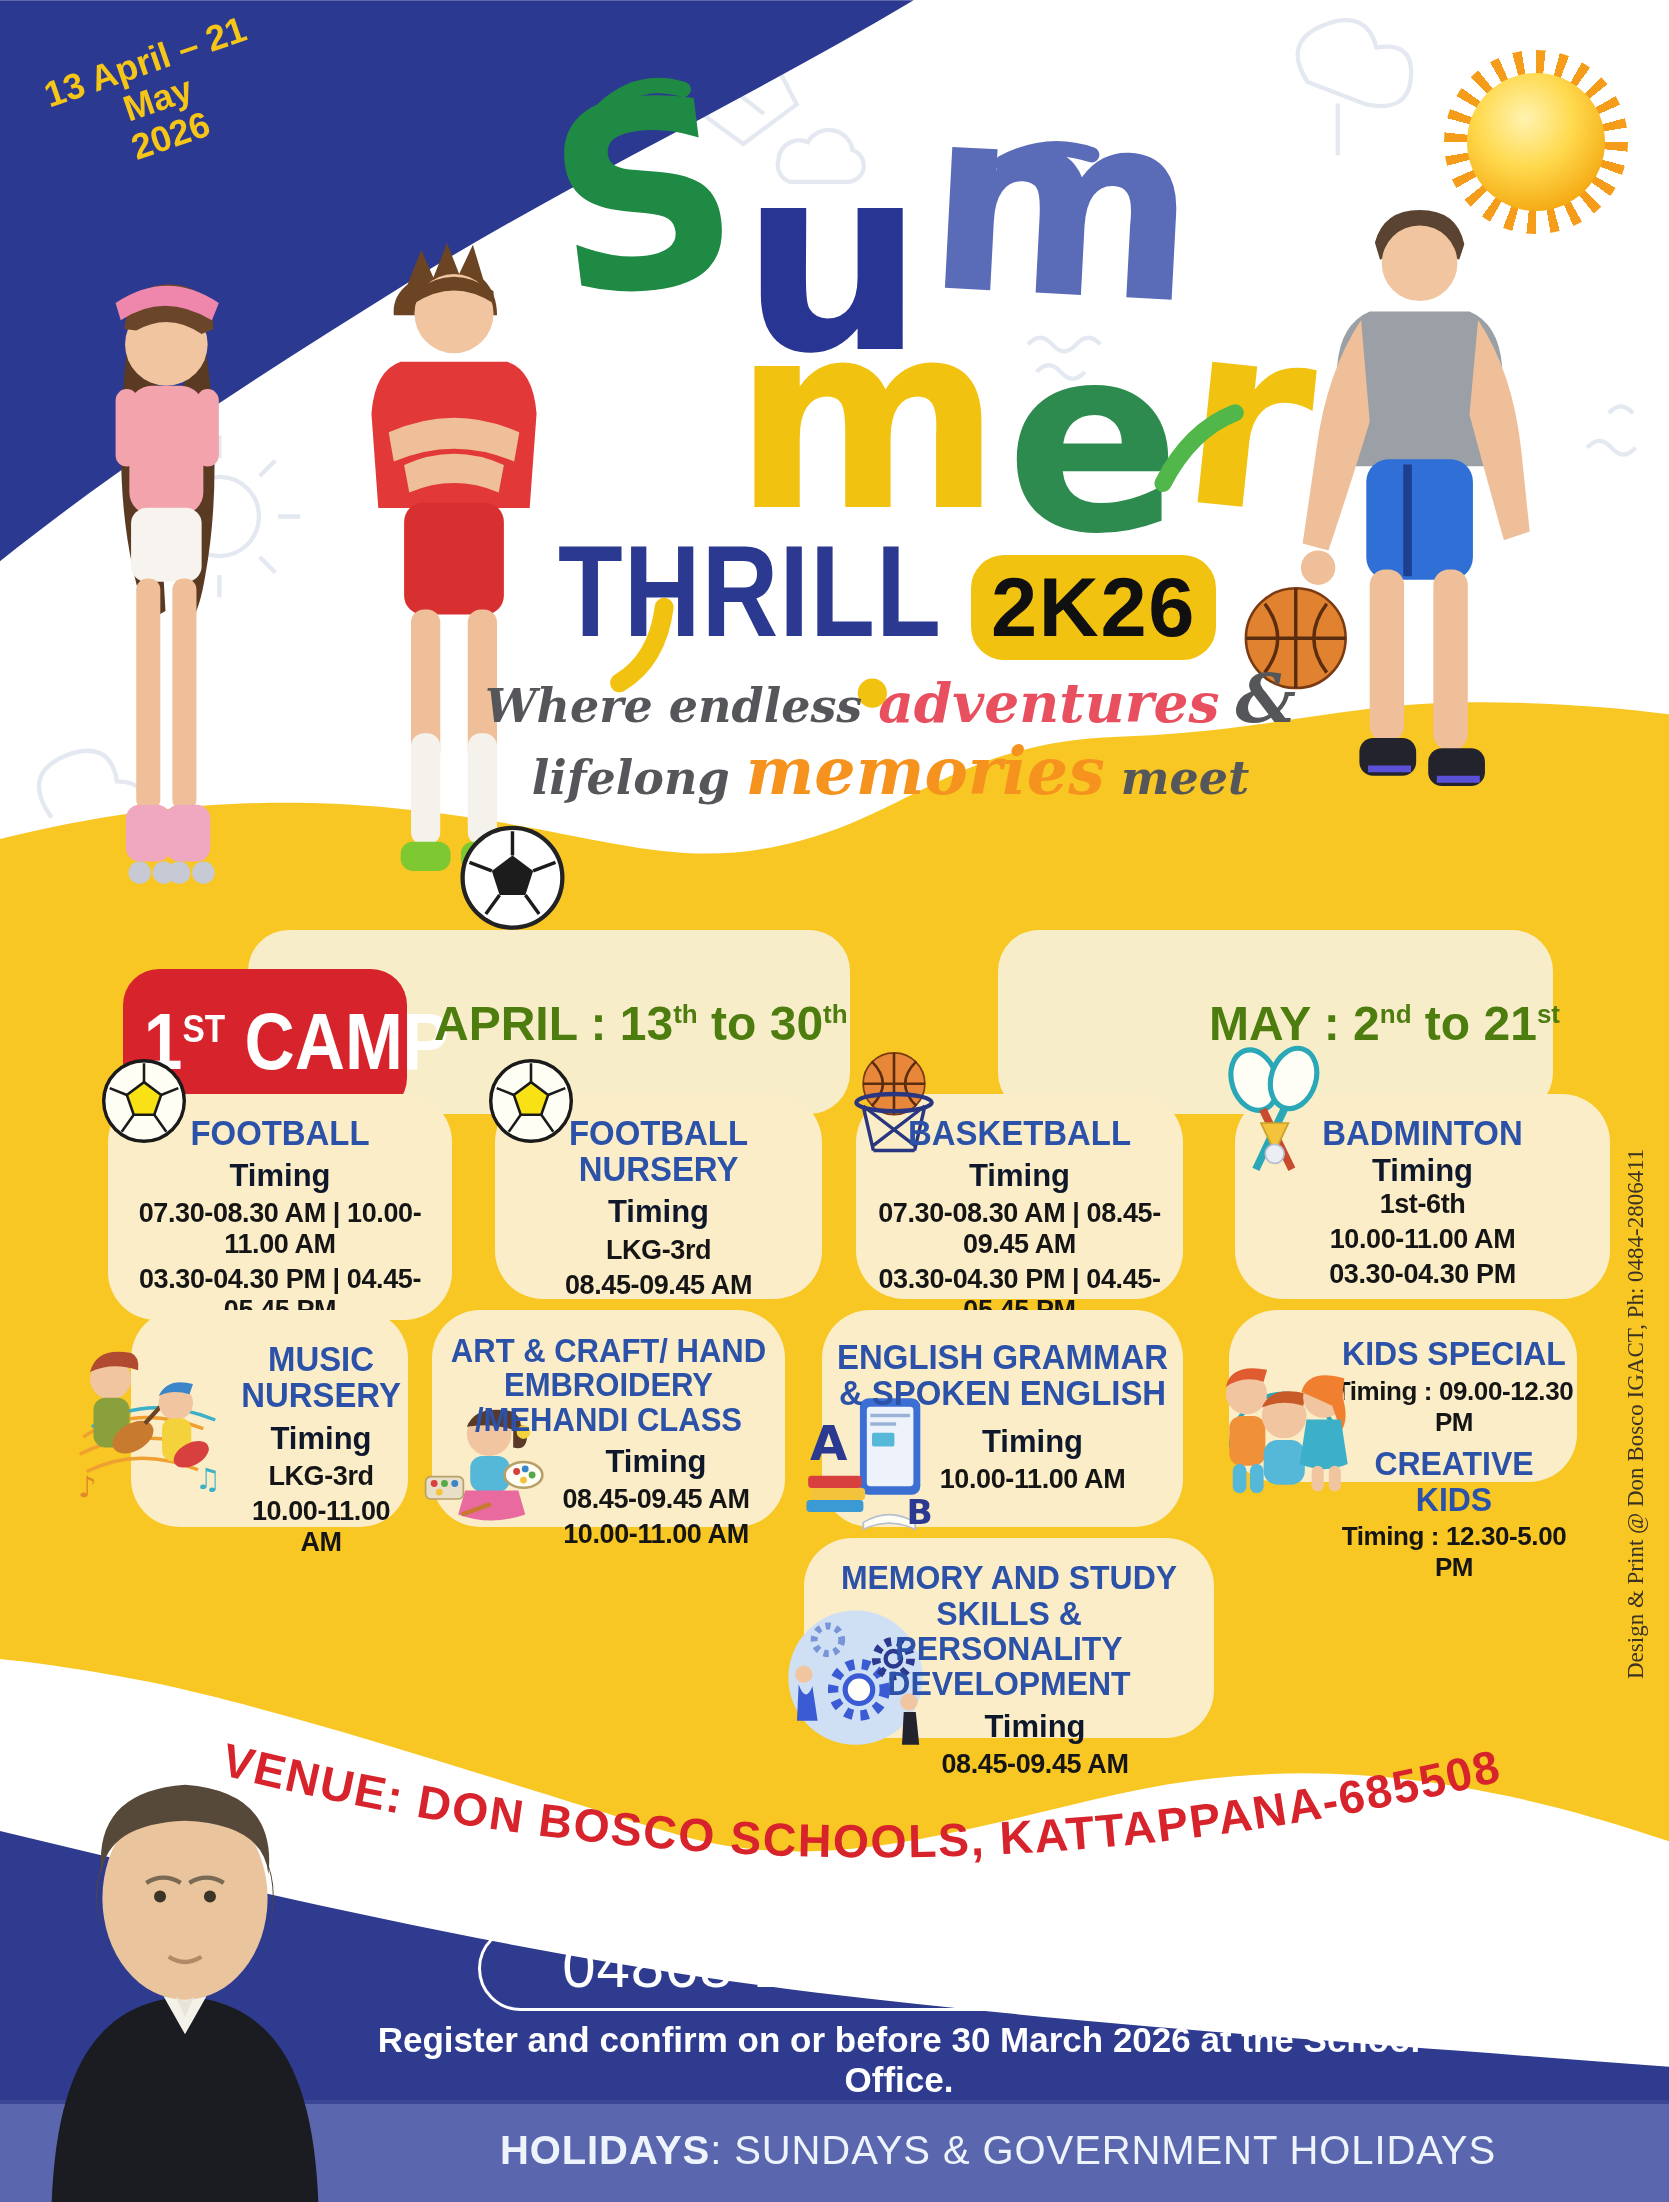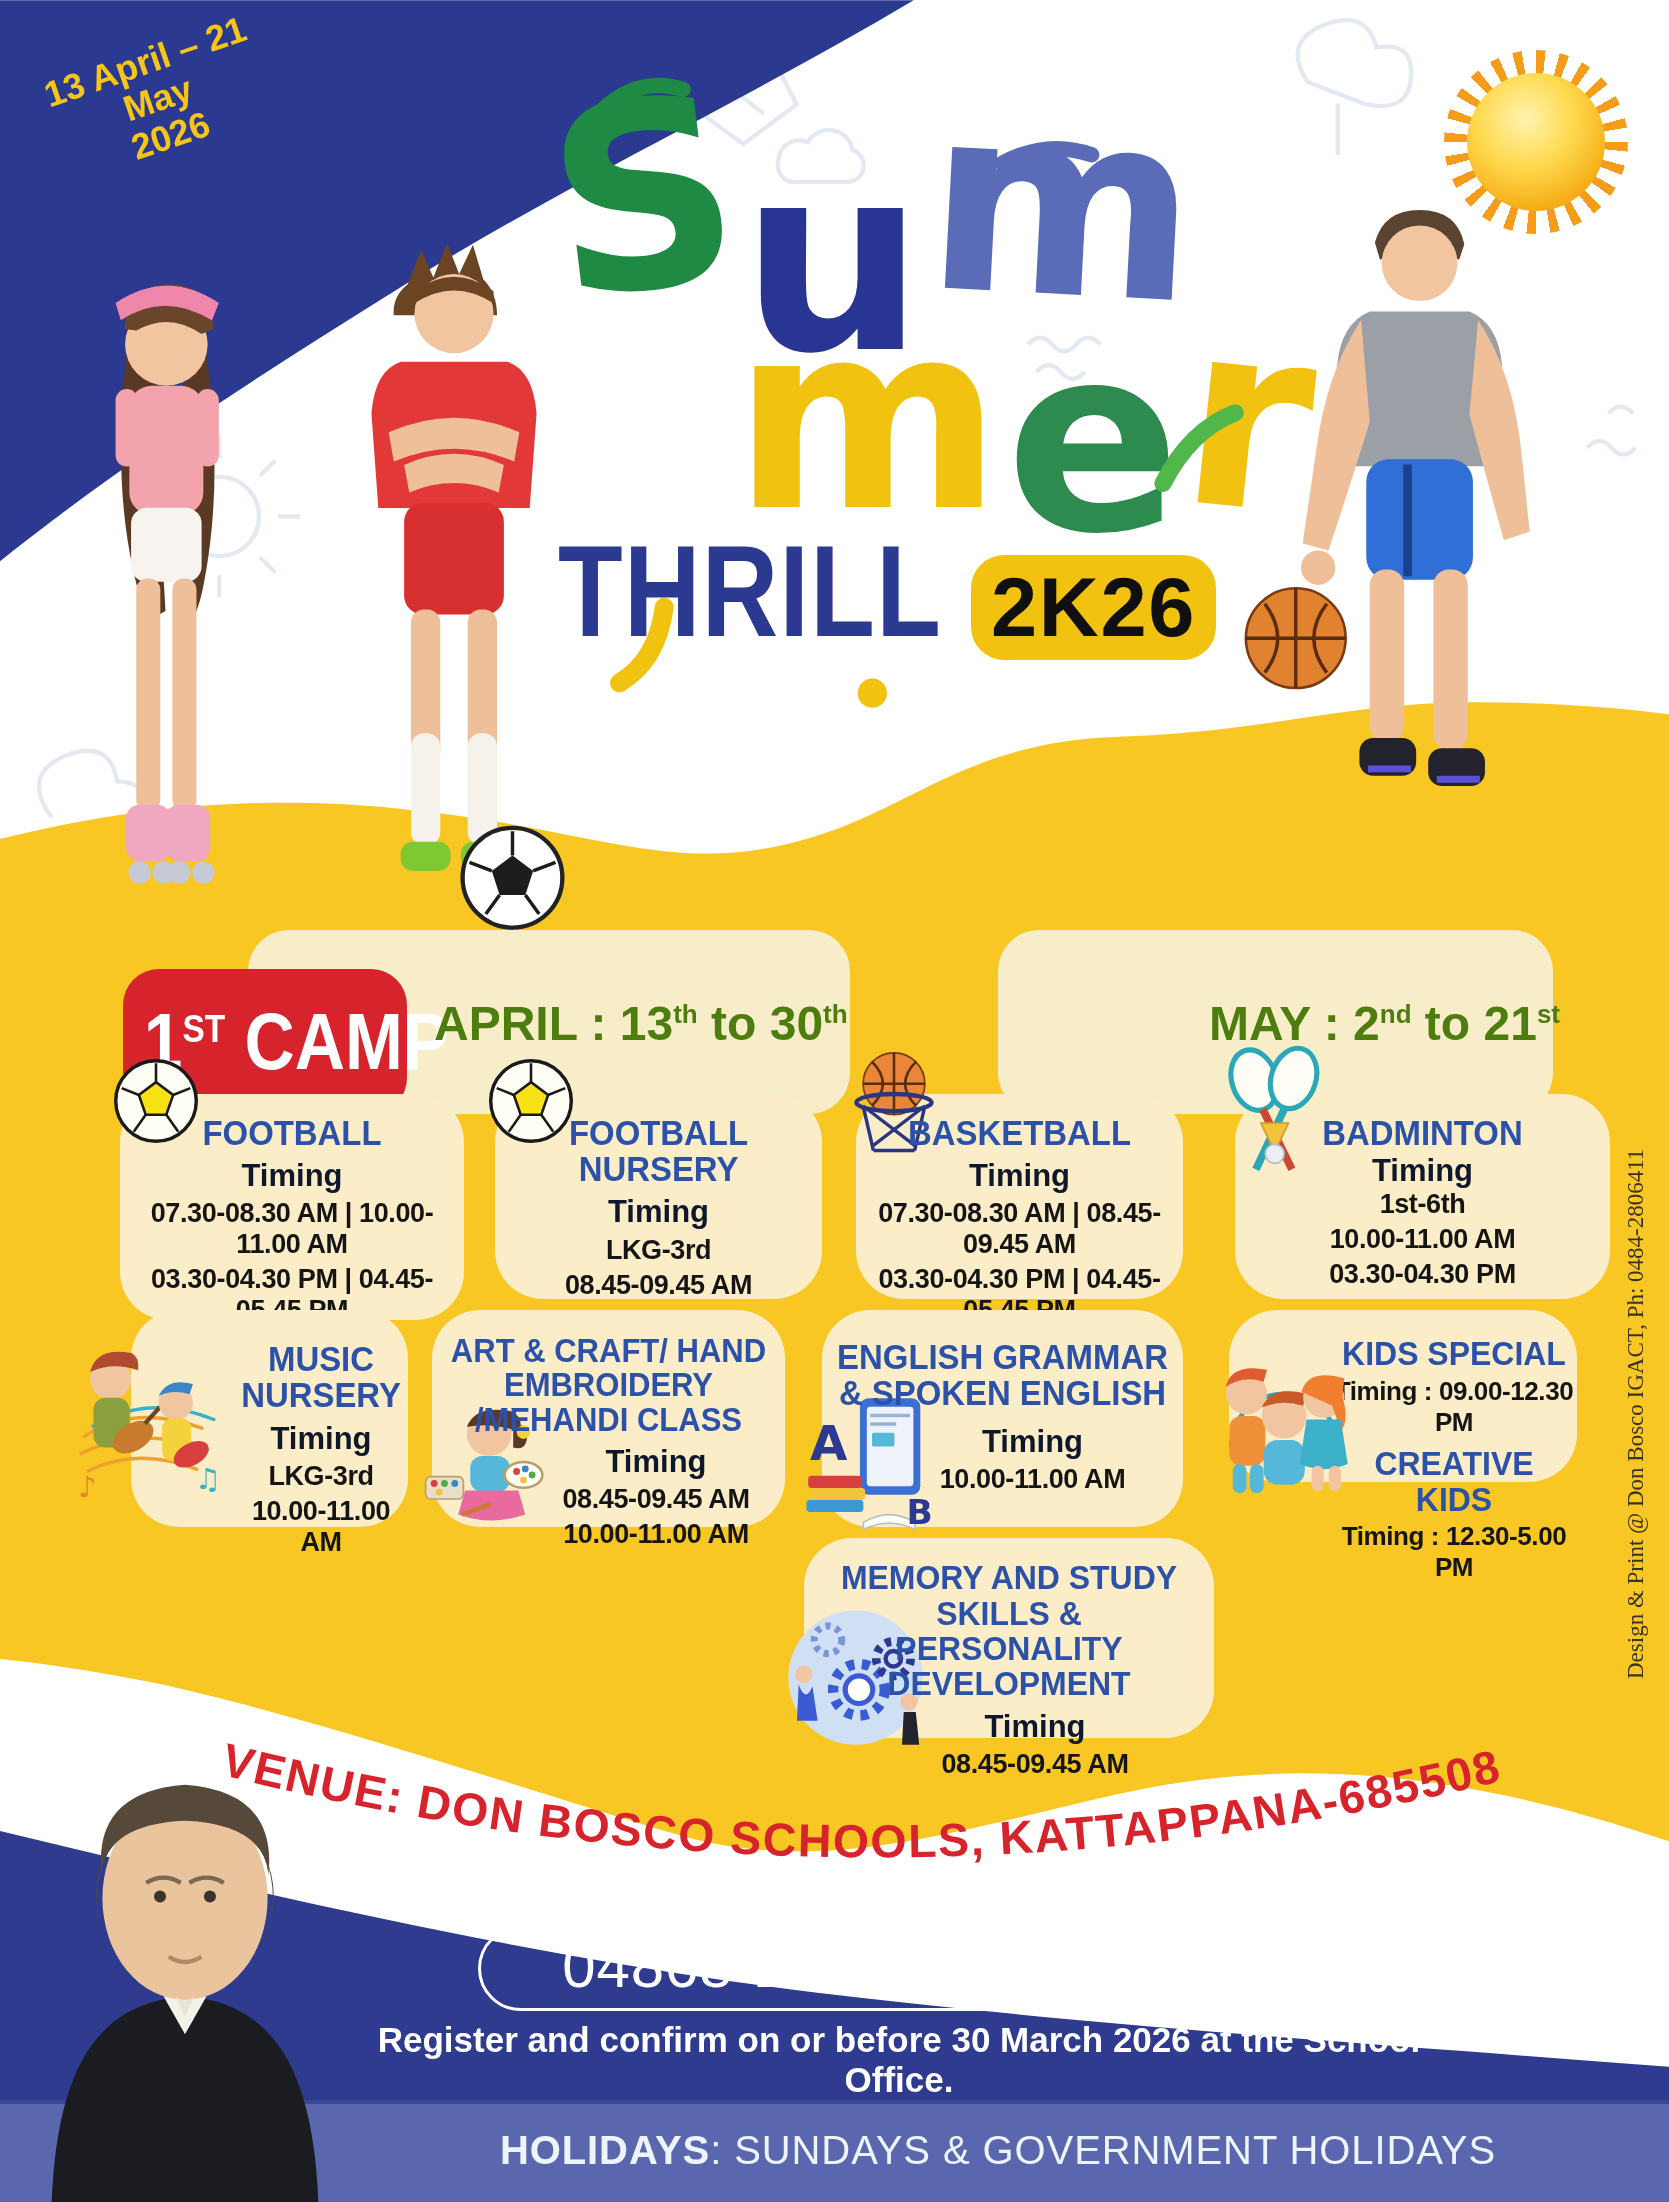--- a/index.html
+++ b/index.html
@@ -187,35 +187,47 @@
     <path d="M700,128 q42,-40 94,-24" stroke="#1f8a44" stroke-width="18" stroke-linecap="round" fill="none"></path>
     <path d="M1165,190 q52,-28 104,-10" stroke="#5a6cb8" stroke-width="18" stroke-linecap="round" fill="none"></path>
     <path d="M1352,562 q32,-62 84,-82" stroke="#52b74a" stroke-width="20" stroke-linecap="round" fill="none"></path>
     <path d="M772,706 q-8,62 -52,88" stroke="#f2c211" stroke-width="22" stroke-linecap="round" fill="none"></path>
     <circle cx="1014" cy="806" r="17" fill="#f2c211"></circle>
   </svg>
 
   <div class="thrill">THRILL</div>
   <div class="badge2k">2K26</div>
 
+  <div class="tagline">
+    <div class="tg1">
+      <span>Where endless</span>
+      <span class="tg-adv">adventures</span>
+      <span class="tg-amp">&amp;</span>
+    </div>
+    <div class="tg2">
+      <span>lifelong</span>
+      <span class="tg-mem">memories</span>
+      <span>meet</span>
+    </div>
+  </div>
 
   <div class="camp-pill" style="left:248px;top:930px;width:602px"></div>
   <div class="camp-badge" style="left:123px;top:969px;width:284px">
     <span class="inner"><span>1</span><sup>ST</sup><span> CAMP</span></span>
   </div>
   <div class="camp-date" style="left:434px;top:996px">
     <span>APRIL : 13</span><sup>th</sup><span> to 30</span><sup>th</sup>
   </div>
 
   <div class="camp-pill" style="left:998px;top:930px;width:555px"></div>
   <div class="camp-date" style="left:1209px;top:996px">
     <span>MAY : 2</span><sup>nd</sup><span> to 21</span><sup>st</sup>
   </div>
 
-  <div class="card" style="left:120px;top:1094px;width:344px;height:226px">
+  <div class="card" style="left:108px;top:1094px;width:344px;height:226px">
     <svg class="cicon" style="left:-12px;top:-41px" width="96" height="96" viewBox="0 0 112 112">
       <circle cx="56" cy="56" r="47" fill="#fffef4" stroke="#1a1a1a" stroke-width="4"></circle>
       <polygon points="56,34 76,49 68,72 44,72 36,49" fill="#f8e216" stroke="#1a1a1a" stroke-width="3"></polygon>
       <path d="M56,34 V12 M76,49 L96,41 M68,72 L82,92 M44,72 L30,92 M36,49 L16,41" stroke="#1a1a1a" stroke-width="3" fill="none"></path>
     </svg>
     <div class="ct">FOOTBALL</div>
     <div class="tl">Timing</div>
     <div class="ln">07.30-08.30 AM | 10.00-11.00 AM</div>
     <div class="ln">03.30-04.30 PM | 04.45-05.45 PM</div>
   </div>

